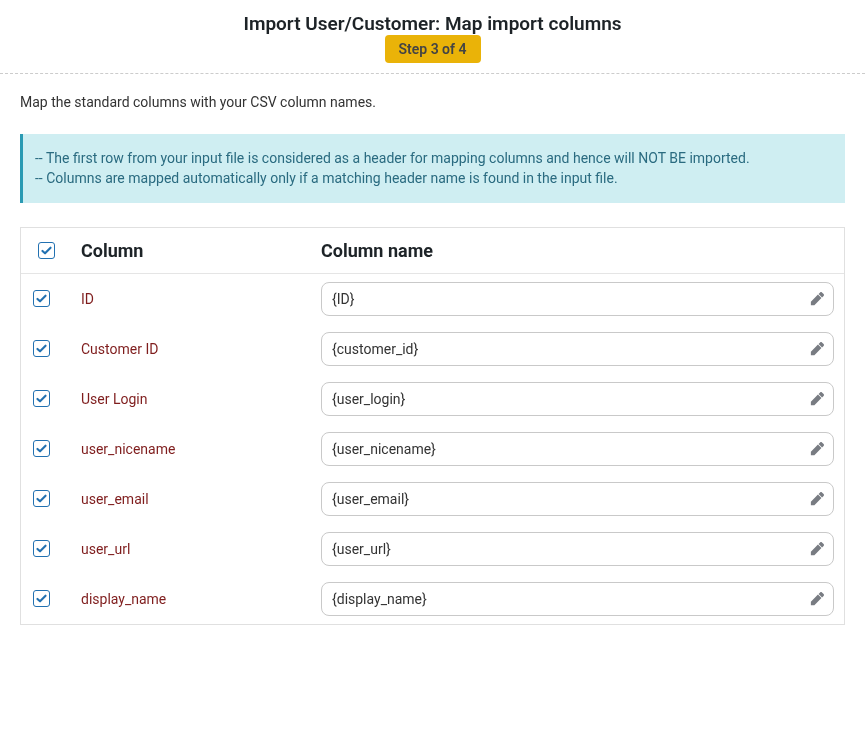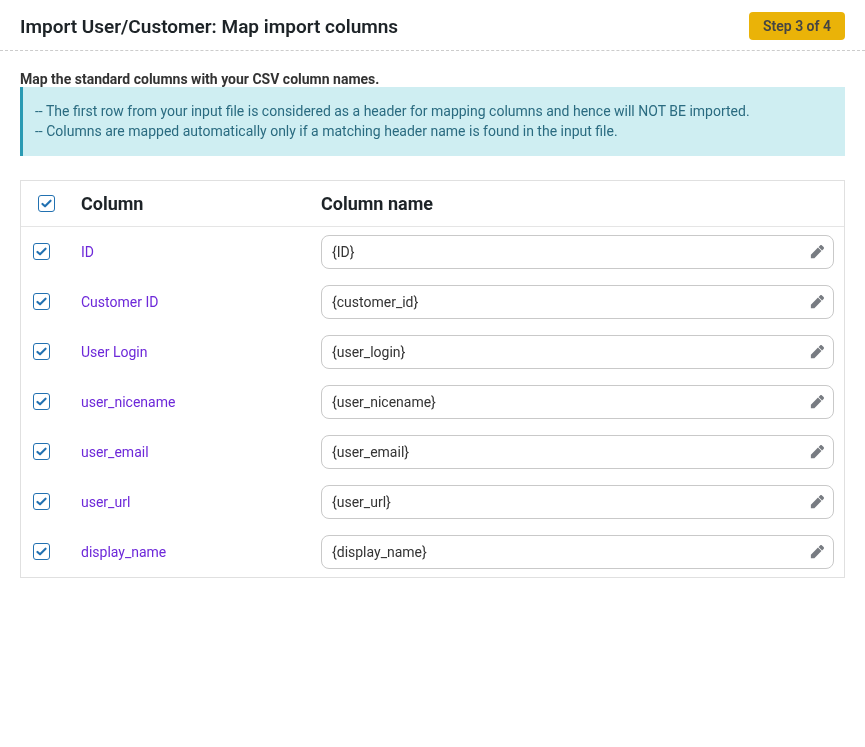--- a/index.html
+++ b/index.html
@@ -9,41 +9,42 @@
       color: #1d2327;
       font-size: 14px;
       width: 865px;
     }
     .header-bar {
       display: flex;
       justify-content: space-between;
       align-items: center;
       padding: 12px 20px 10px 20px;
       border-bottom: 1px dashed #ccc;
+      flex-direction: column;
     }
     .page-title {
       font-size: 19px;
       font-weight: 600;
       color: #1d2327;
     }
     .step-badge {
       background: #eab308;
       padding: 6px 14px;
       border-radius: 4px;
       font-size: 14px;
       font-weight: 600;
       color: #444;
     }
     .content {
       padding: 20px;
     }
     .intro-text {
       font-size: 14px;
       color: #333;
-      font-weight: bold;
+      margin-bottom: 24px;
     }
     .info-box {
       background: #cfeef2;
       border-left: 3px solid #2a9ab3;
       padding: 14px 12px;
       color: #2a6b80;
       font-size: 14px;
       line-height: 1.45;
       margin-bottom: 24px;
     }
@@ -82,21 +83,21 @@
       border-bottom: 1px solid #e5e5e5;
     }
     table.mapping-table th.chk-col { width: 50px; text-align: center; }
     table.mapping-table th.label-col { width: 240px; }
     table.mapping-table tbody td {
       padding: 8px 10px;
       vertical-align: middle;
       font-size: 14px;
     }
     table.mapping-table tbody td.chk-cell { text-align: left; padding-left: 12px; width: 50px; }
-    table.mapping-table tbody td.label-cell { width: 240px; color: #6d28d9; }
+    table.mapping-table tbody td.label-cell { width: 240px; color: #7f1d1d; }
     .chk {
       display: inline-flex;
       width: 17px;
       height: 17px;
       border: 1.5px solid #2271b1;
       border-radius: 3px;
       background: #fff;
       align-items: center;
       justify-content: center;
       cursor: pointer;

